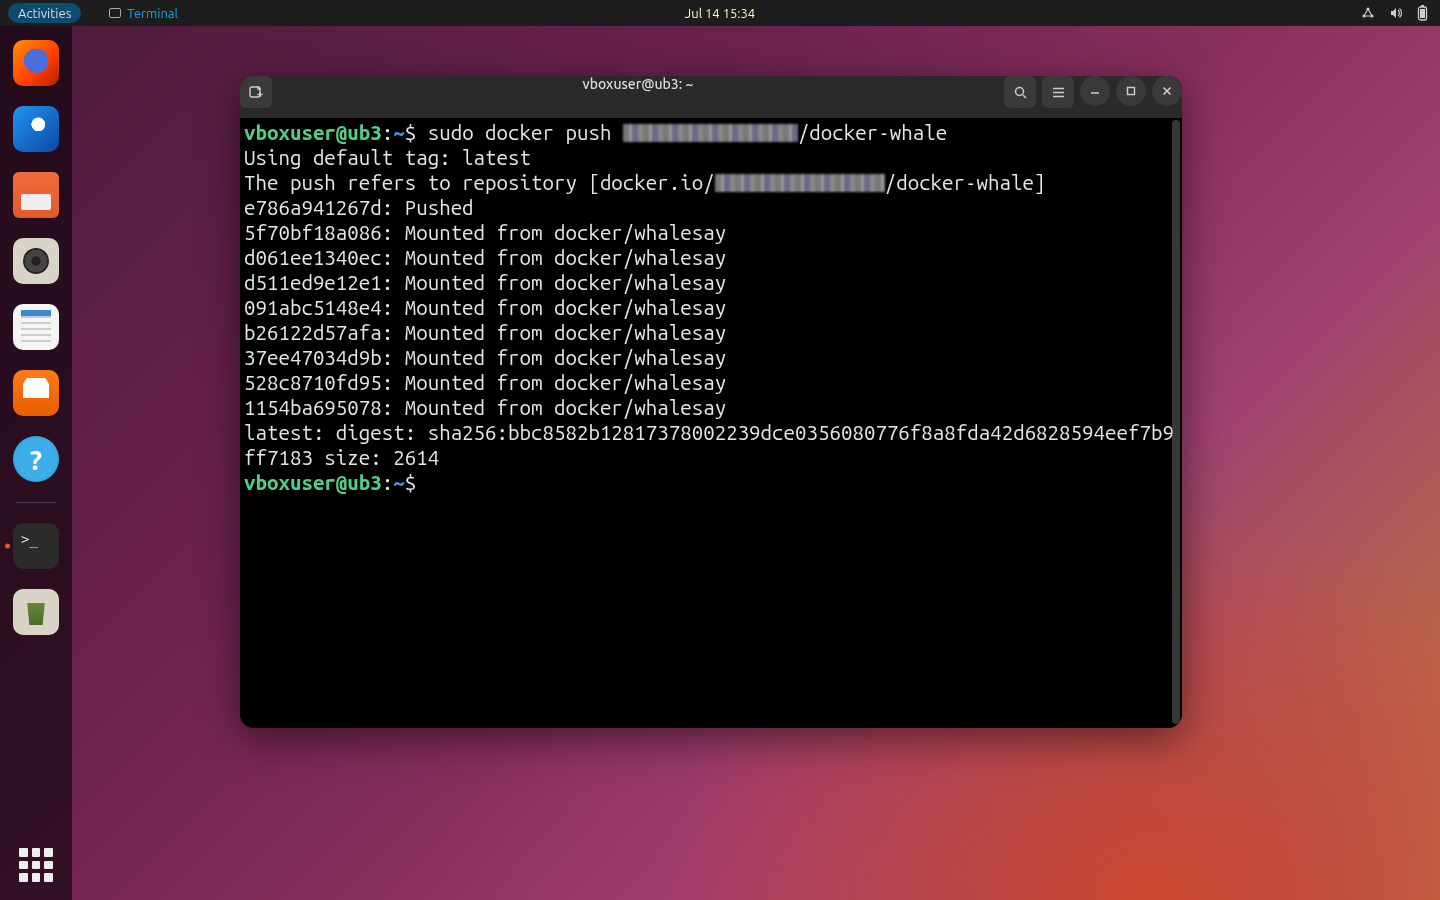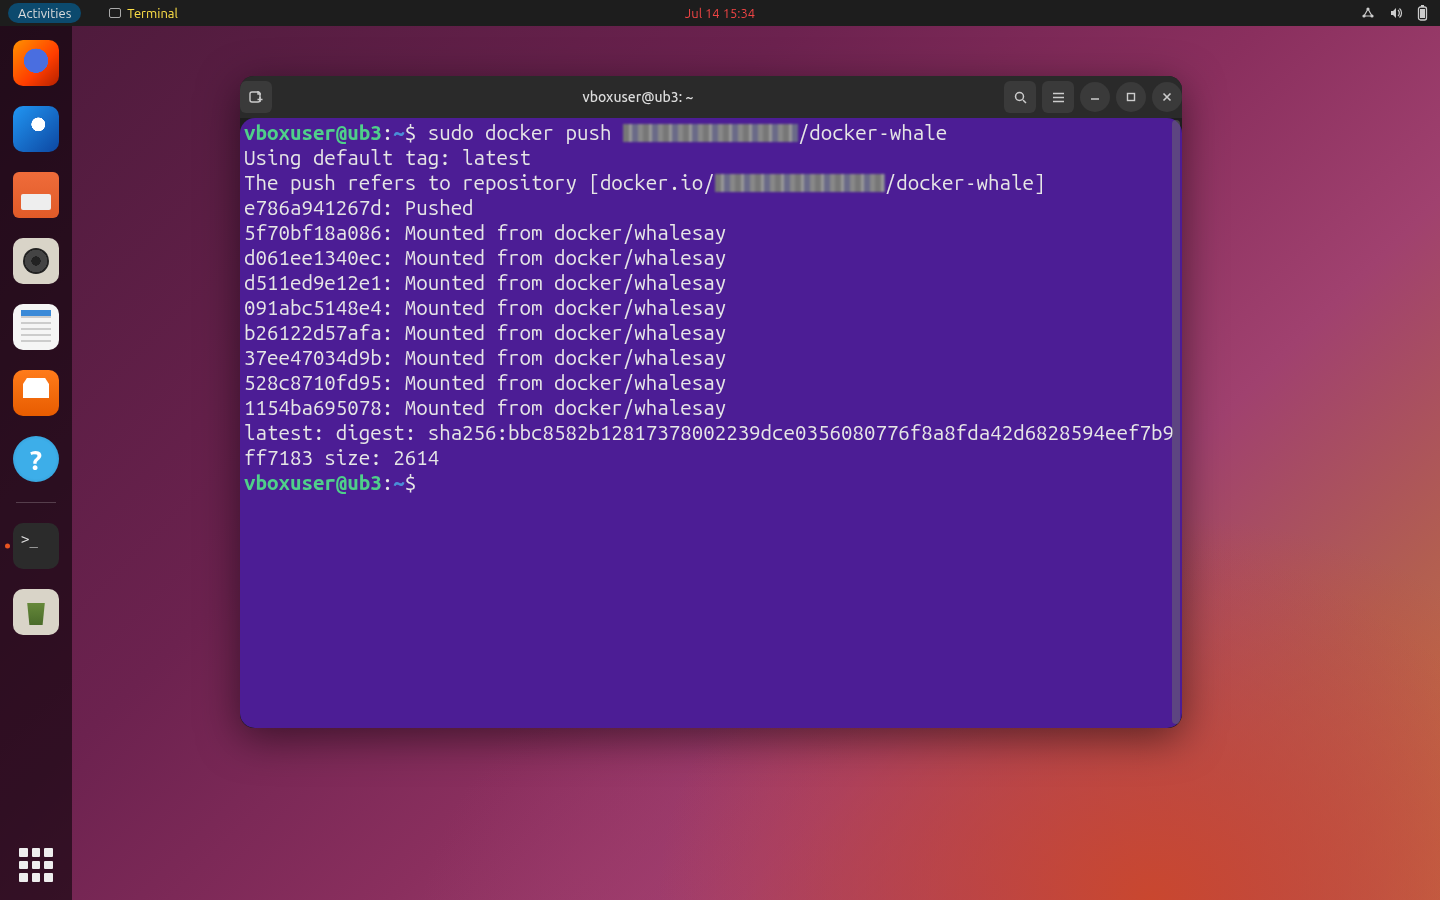--- a/index.html
+++ b/index.html
@@ -14,23 +14,23 @@
     linear-gradient(135deg,#4b1a3a 0%,#6c224f 35%,#8a2f5e 55%,#a0416f 70%,#b25e51 85%,#c97740 100%);
 }
 
 
 .topbar {
   position:absolute; top:0; left:0; right:0; height:26px;
   background:#1d1d1d; color:#ddd; display:flex; align-items:center;
   font-size:13px; z-index:10;
 }
 .activities { background:#0c4a6e; border-radius:12px; padding:3px 10px; margin-left:8px; cursor:pointer; }
-.taskbar-app { display:flex; align-items:center; gap:6px; margin-left:28px; color:#fde047; }
+.taskbar-app { display:flex; align-items:center; gap:6px; margin-left:28px; color:#0ea5e9; }
 .taskbar-app .sq { width:12px; height:10px; border:1px solid #aaa; border-radius:2px; display:inline-block; }
-.clock { position:absolute; left:50%; transform:translateX(-50%); color:#ef4444; }
+.clock { position:absolute; left:50%; transform:translateX(-50%); color:#fef9c3; }
 .sys-icons { margin-left:auto; margin-right:12px; display:flex; gap:14px; align-items:center; }
 .sys-icons span { display:inline-flex; }
 
 
 .dock {
   position:absolute; top:26px; left:0; bottom:0; width:72px;
   background:rgba(0,0,0,0.55); display:flex; flex-direction:column;
   align-items:center; padding-top:14px; gap:20px; z-index:5;
 }
 .dock-icon { width:46px; height:46px; border-radius:10px; display:flex; align-items:center; justify-content:center; position:relative; cursor:pointer; }
@@ -54,32 +54,32 @@
 .apps-grid { position:absolute; bottom:18px; width:34px; height:34px; display:grid; grid-template-columns:repeat(3,1fr); grid-template-rows:repeat(3,1fr); gap:4px; cursor:pointer;}
 .apps-grid i{background:#eee;border-radius:1px;}
 
 
 .term-window {
   position:absolute; left:240px; top:76px; width:942px; height:652px;
   background:#1e1e1e; border-radius:14px; overflow:hidden;
   box-shadow:0 10px 40px rgba(0,0,0,0.5); z-index:6;
 }
 .term-header {
-  height:42px; background:#2a2a2a; display:flex; align-items:center;
+  height:42px; background:#2a2a2a; display:flex; 
   padding:0 0; gap:6px; color:#ddd; font-size:14px;
 }
 .hdr-btn { width:32px; height:32px; border-radius:6px; background:#3a3a3a; display:flex; align-items:center; justify-content:center; cursor:pointer; }
 .hdr-btn.round { border-radius:50%; width:30px; height:30px; }
 .hdr-title { flex:1; text-align:center; font-weight:500; }
 .term-body {
   position:absolute; top:42px; left:0; right:0; bottom:0;
-  background:#4c1d95; padding:2px 4px 4px 4px;
+  background:#000000; padding:2px 4px 4px 4px;
   font-family:"Ubuntu Mono","DejaVu Sans Mono",monospace;
   font-size:20.5px; line-height:25px; color:#e6e6e6;
-  white-space:pre-wrap; word-break:break-all; overflow:hidden;border-radius:15px;
+  white-space:pre-wrap; word-break:break-all; overflow:hidden;
 }
 .prompt-user{color:#4fd08a;font-weight:bold;}
 .prompt-path{color:#4a8fd8;font-weight:bold;}
 .prompt-sep{color:#e6e6e6;}
 .redact{display:inline-block;width:175px;height:18px;vertical-align:-2px;
   background:repeating-linear-gradient(90deg,#777 0 6px,#999 6px 9px,#6a6a88 9px 15px,#888 15px 20px);
   filter:blur(1px);}
 .redact.sm{width:170px;}
 .scrollbar{position:absolute;right:2px;top:44px;width:8px;bottom:4px;background:rgba(110,110,110,0.5);border-radius:4px;}
 </style>

